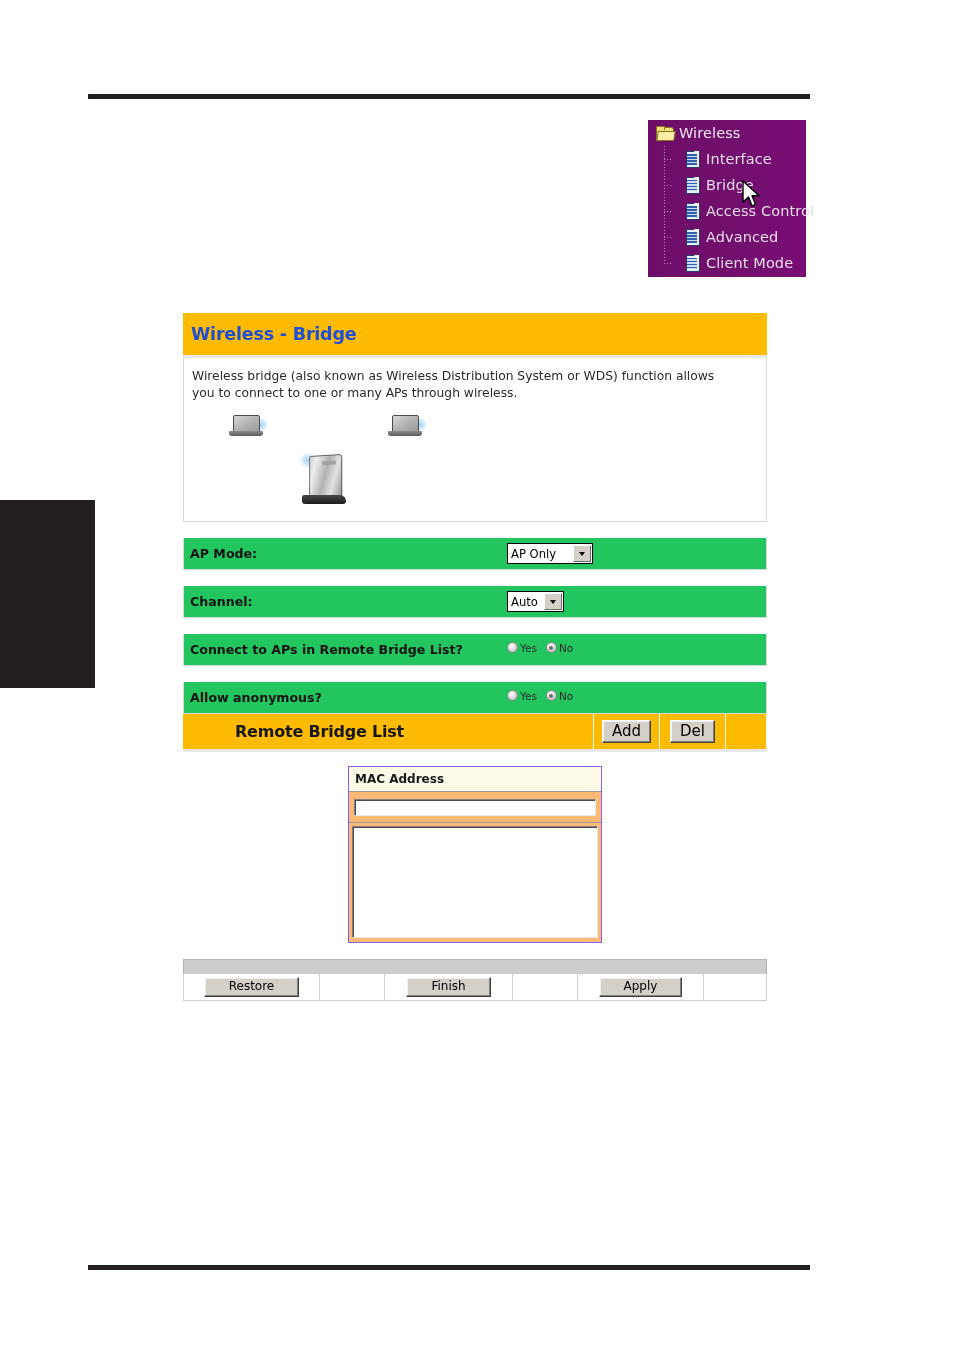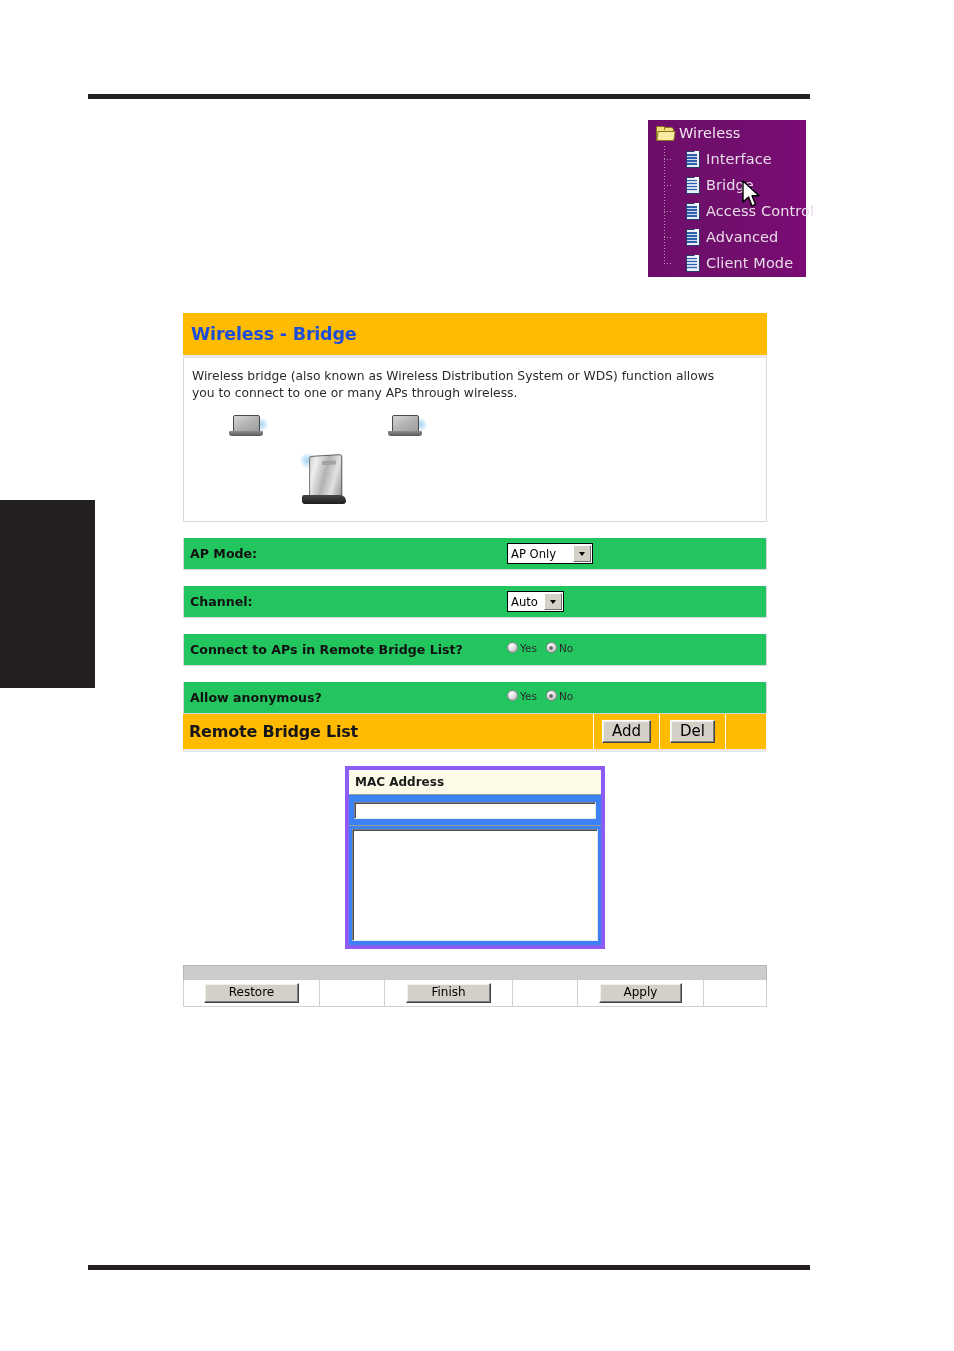--- a/index.html
+++ b/index.html
@@ -342,20 +342,21 @@
     margin-left: 2px;
   }
 
   
   .list-bar {
     display: flex;
     align-items: stretch;
     background: #ffbb00;
     height: 35px;
     border-bottom: 3px solid #e8e8e8;
+    padding-left: 46px;
   }
   .list-bar .list-title {
     flex: 1;
     display: flex;
     align-items: center;
     padding-left: 6px;
     font-size: 16px;
     font-weight: bold;
     color: #161616;
     letter-spacing: -0.2px;
@@ -391,22 +392,22 @@
   .btn-wide { padding: 2px 24px 3px 24px; font-size: 12px; }
 
   
   .mac-area {
     padding: 14px 0 16px 0;
     display: flex;
     justify-content: center;
   }
   .mac-table {
     width: 252px;
-    border: 4px solid #8b5cf6;
-    background: #3b82f6;
+    border: 1px solid #8b5cf6;
+    background: #fdba74;
   }
   .mac-head {
     background: #fbfbe8;
     border-bottom: 1px solid #9a9a9a;
     padding: 5px 6px;
     font-size: 12px;
     font-weight: bold;
     color: #1a1a1a;
   }
   .mac-input-cell {

